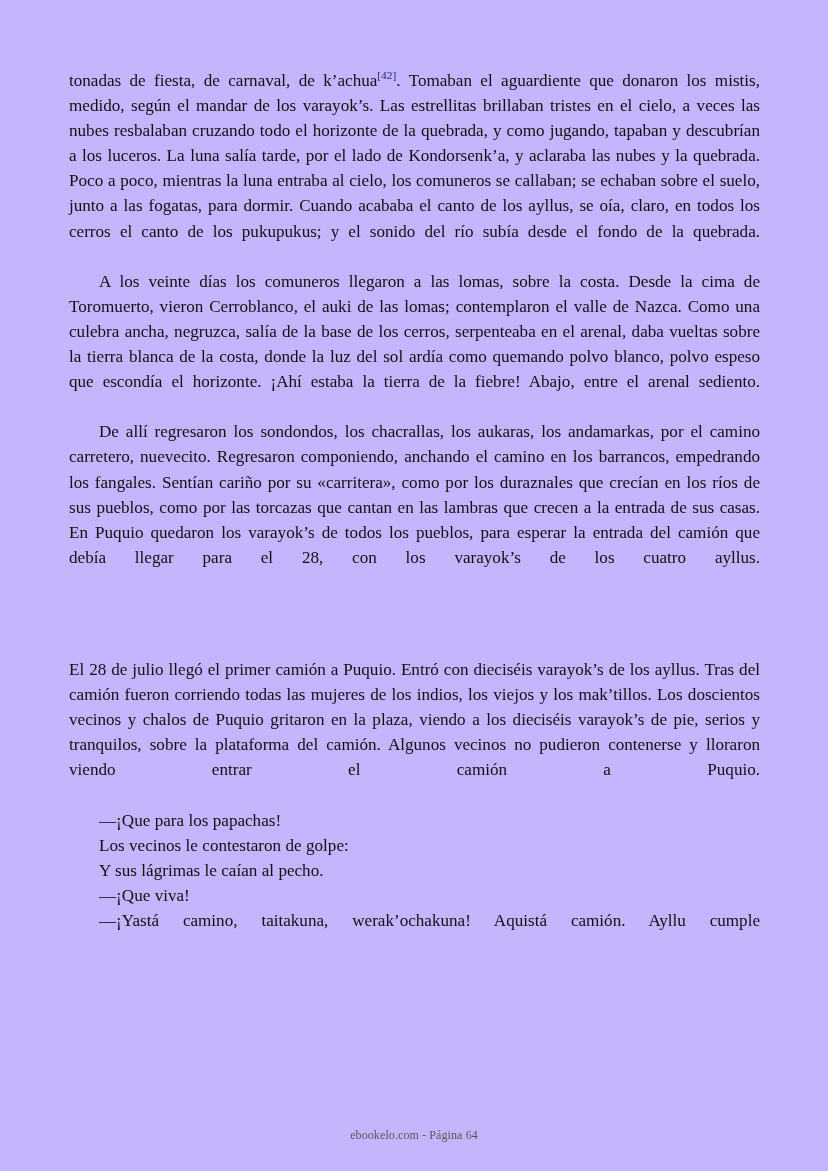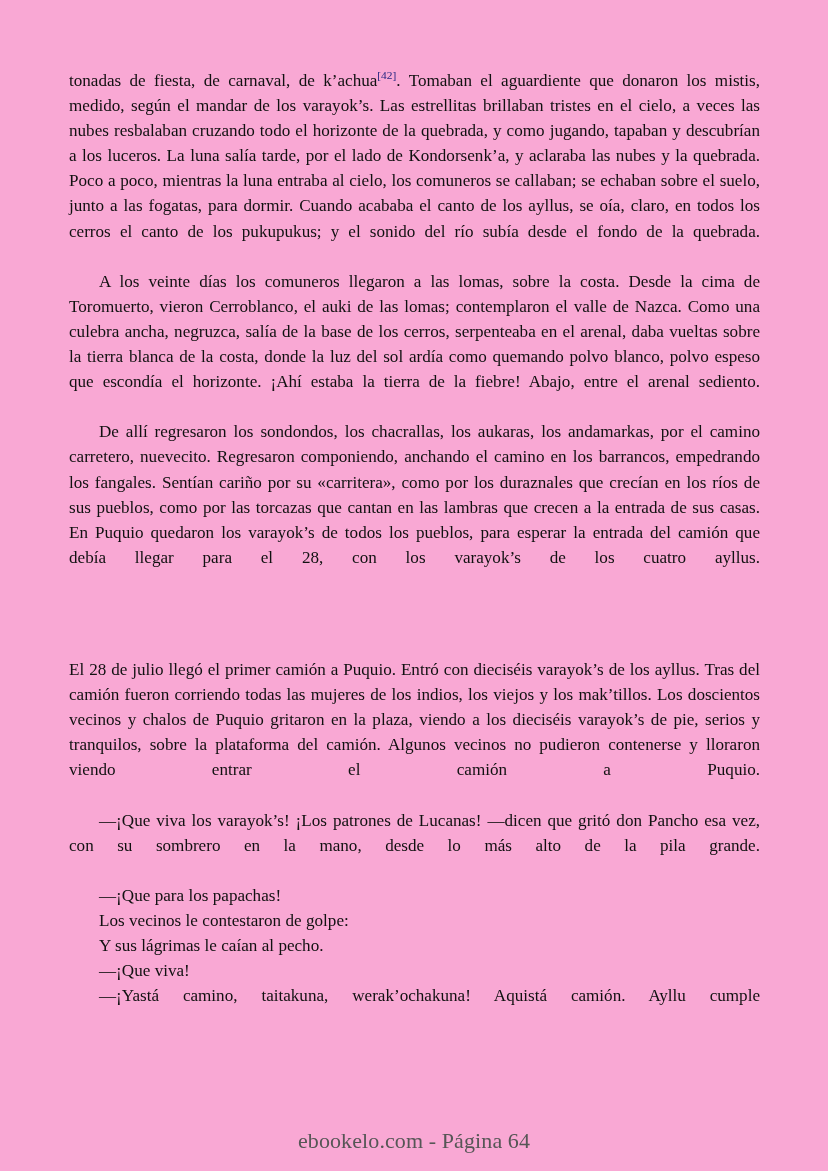--- a/index.html
+++ b/index.html
@@ -15,21 +15,21 @@
     color: #111111;
     position: relative;
   }
 
   #page {
     position: absolute;
     left: 0;
     top: 0;
     width: 828px;
     height: 1171px;
-    background: #f9a8d4;
+    background: #c4b5fd;
   }
 
   #content {
     position: absolute;
     left: 69px;
     top: 68px;
     width: 691px;
   }
 
   p.para {
@@ -72,21 +72,21 @@
   .section-gap {
     height: 62px;
   }
 
   #footer {
     position: absolute;
     left: 0;
     top: 1128px;
     width: 828px;
     text-align: center;
-    font-size: 22px;
+    font-size: 12px;
     color: #565656;
     font-family: "Liberation Serif", "DejaVu Serif", serif;
     letter-spacing: 0.1px;
   }
 </style>
 </head>
 <body>
 
 <div id="page">
 
@@ -102,21 +102,20 @@
 
 
     </div>
 
     <div class="section-gap"></div>
 
     <div>
 
       <p class="para">El 28 de julio llegó el primer camión a Puquio. Entró con dieciséis varayok’s de los ayllus. Tras del camión fueron corriendo todas las mujeres de los indios, los viejos y los mak’tillos. Los doscientos vecinos y chalos de Puquio gritaron en la plaza, viendo a los dieciséis varayok’s de pie, serios y tranquilos, sobre la plataforma del camión. Algunos vecinos no pudieron contenerse y lloraron viendo entrar el camión a Puquio.</p>
 
-      <p class="para indent">—¡Que viva los varayok’s! ¡Los patrones de Lucanas! —dicen que gritó don Pancho esa vez, con su sombrero en la mano, desde lo más alto de la pila grande.</p>
 
       <p class="para indent nostretch">—¡Que para los papachas!</p>
 
       <p class="para indent nostretch">Los vecinos le contestaron de golpe:</p>
 
       <p class="para indent nostretch">Y sus lágrimas le caían al pecho.</p>
 
       <p class="para indent nostretch">—¡Que viva!</p>
 
 

